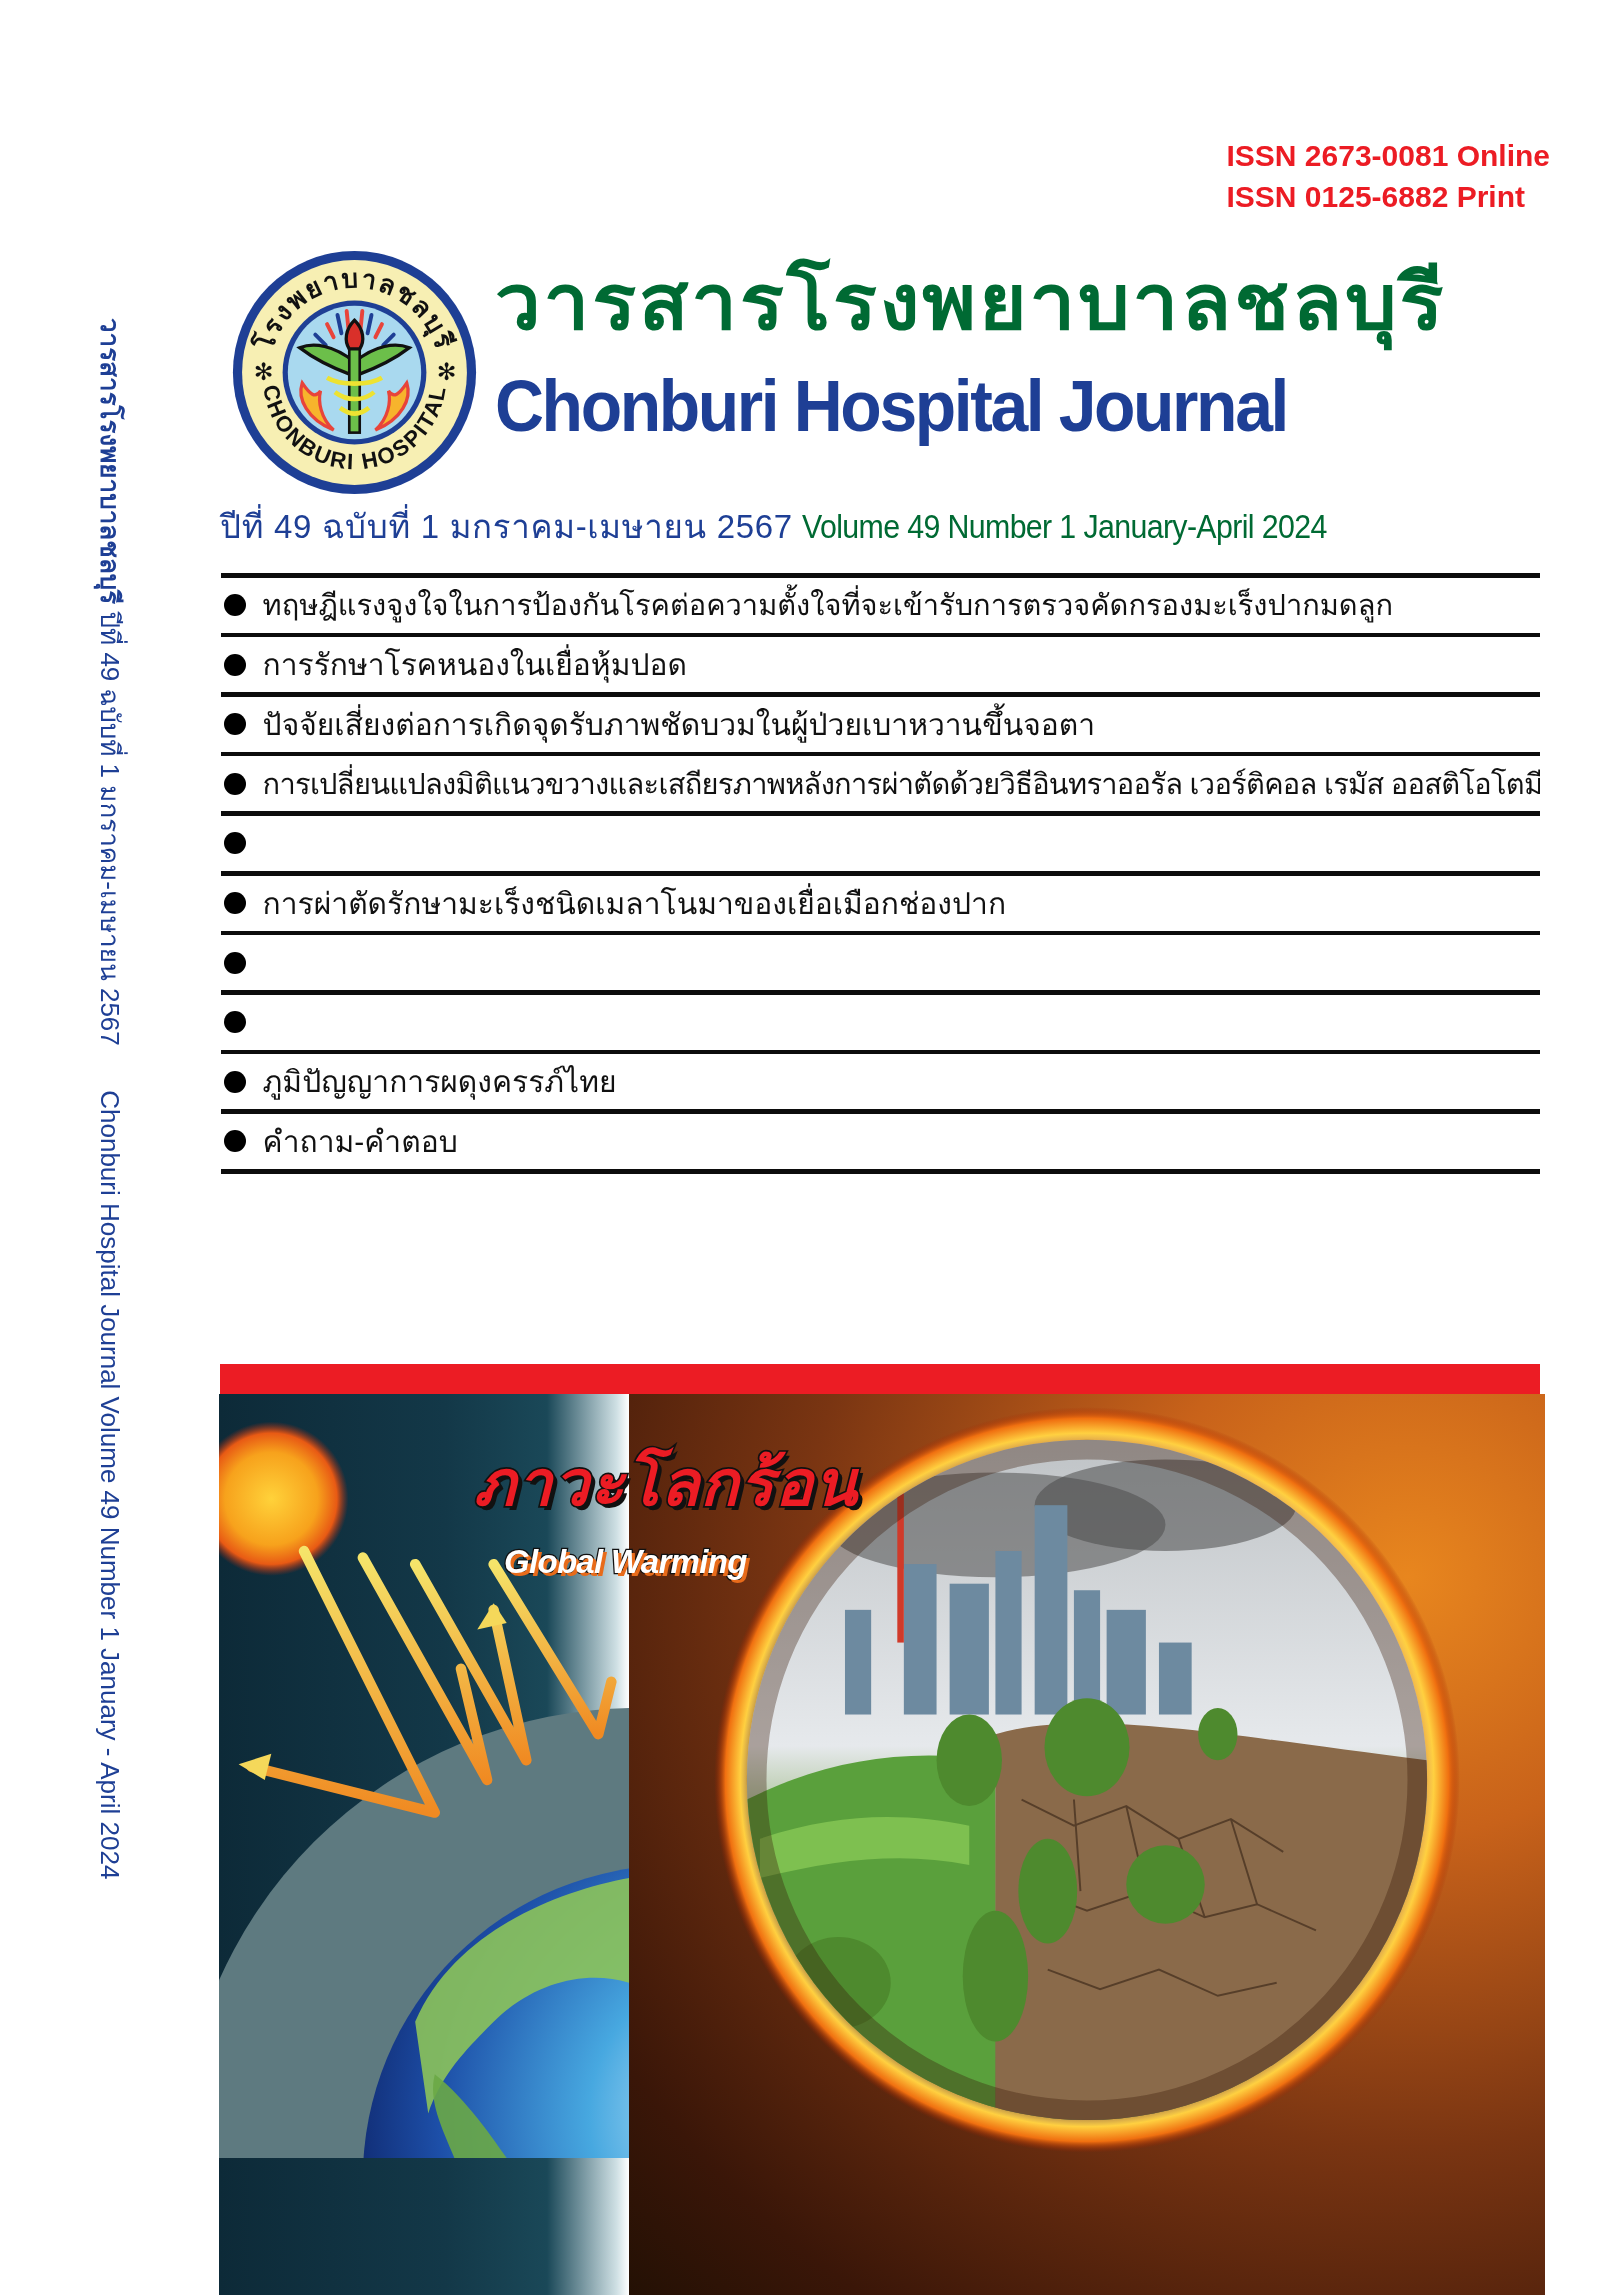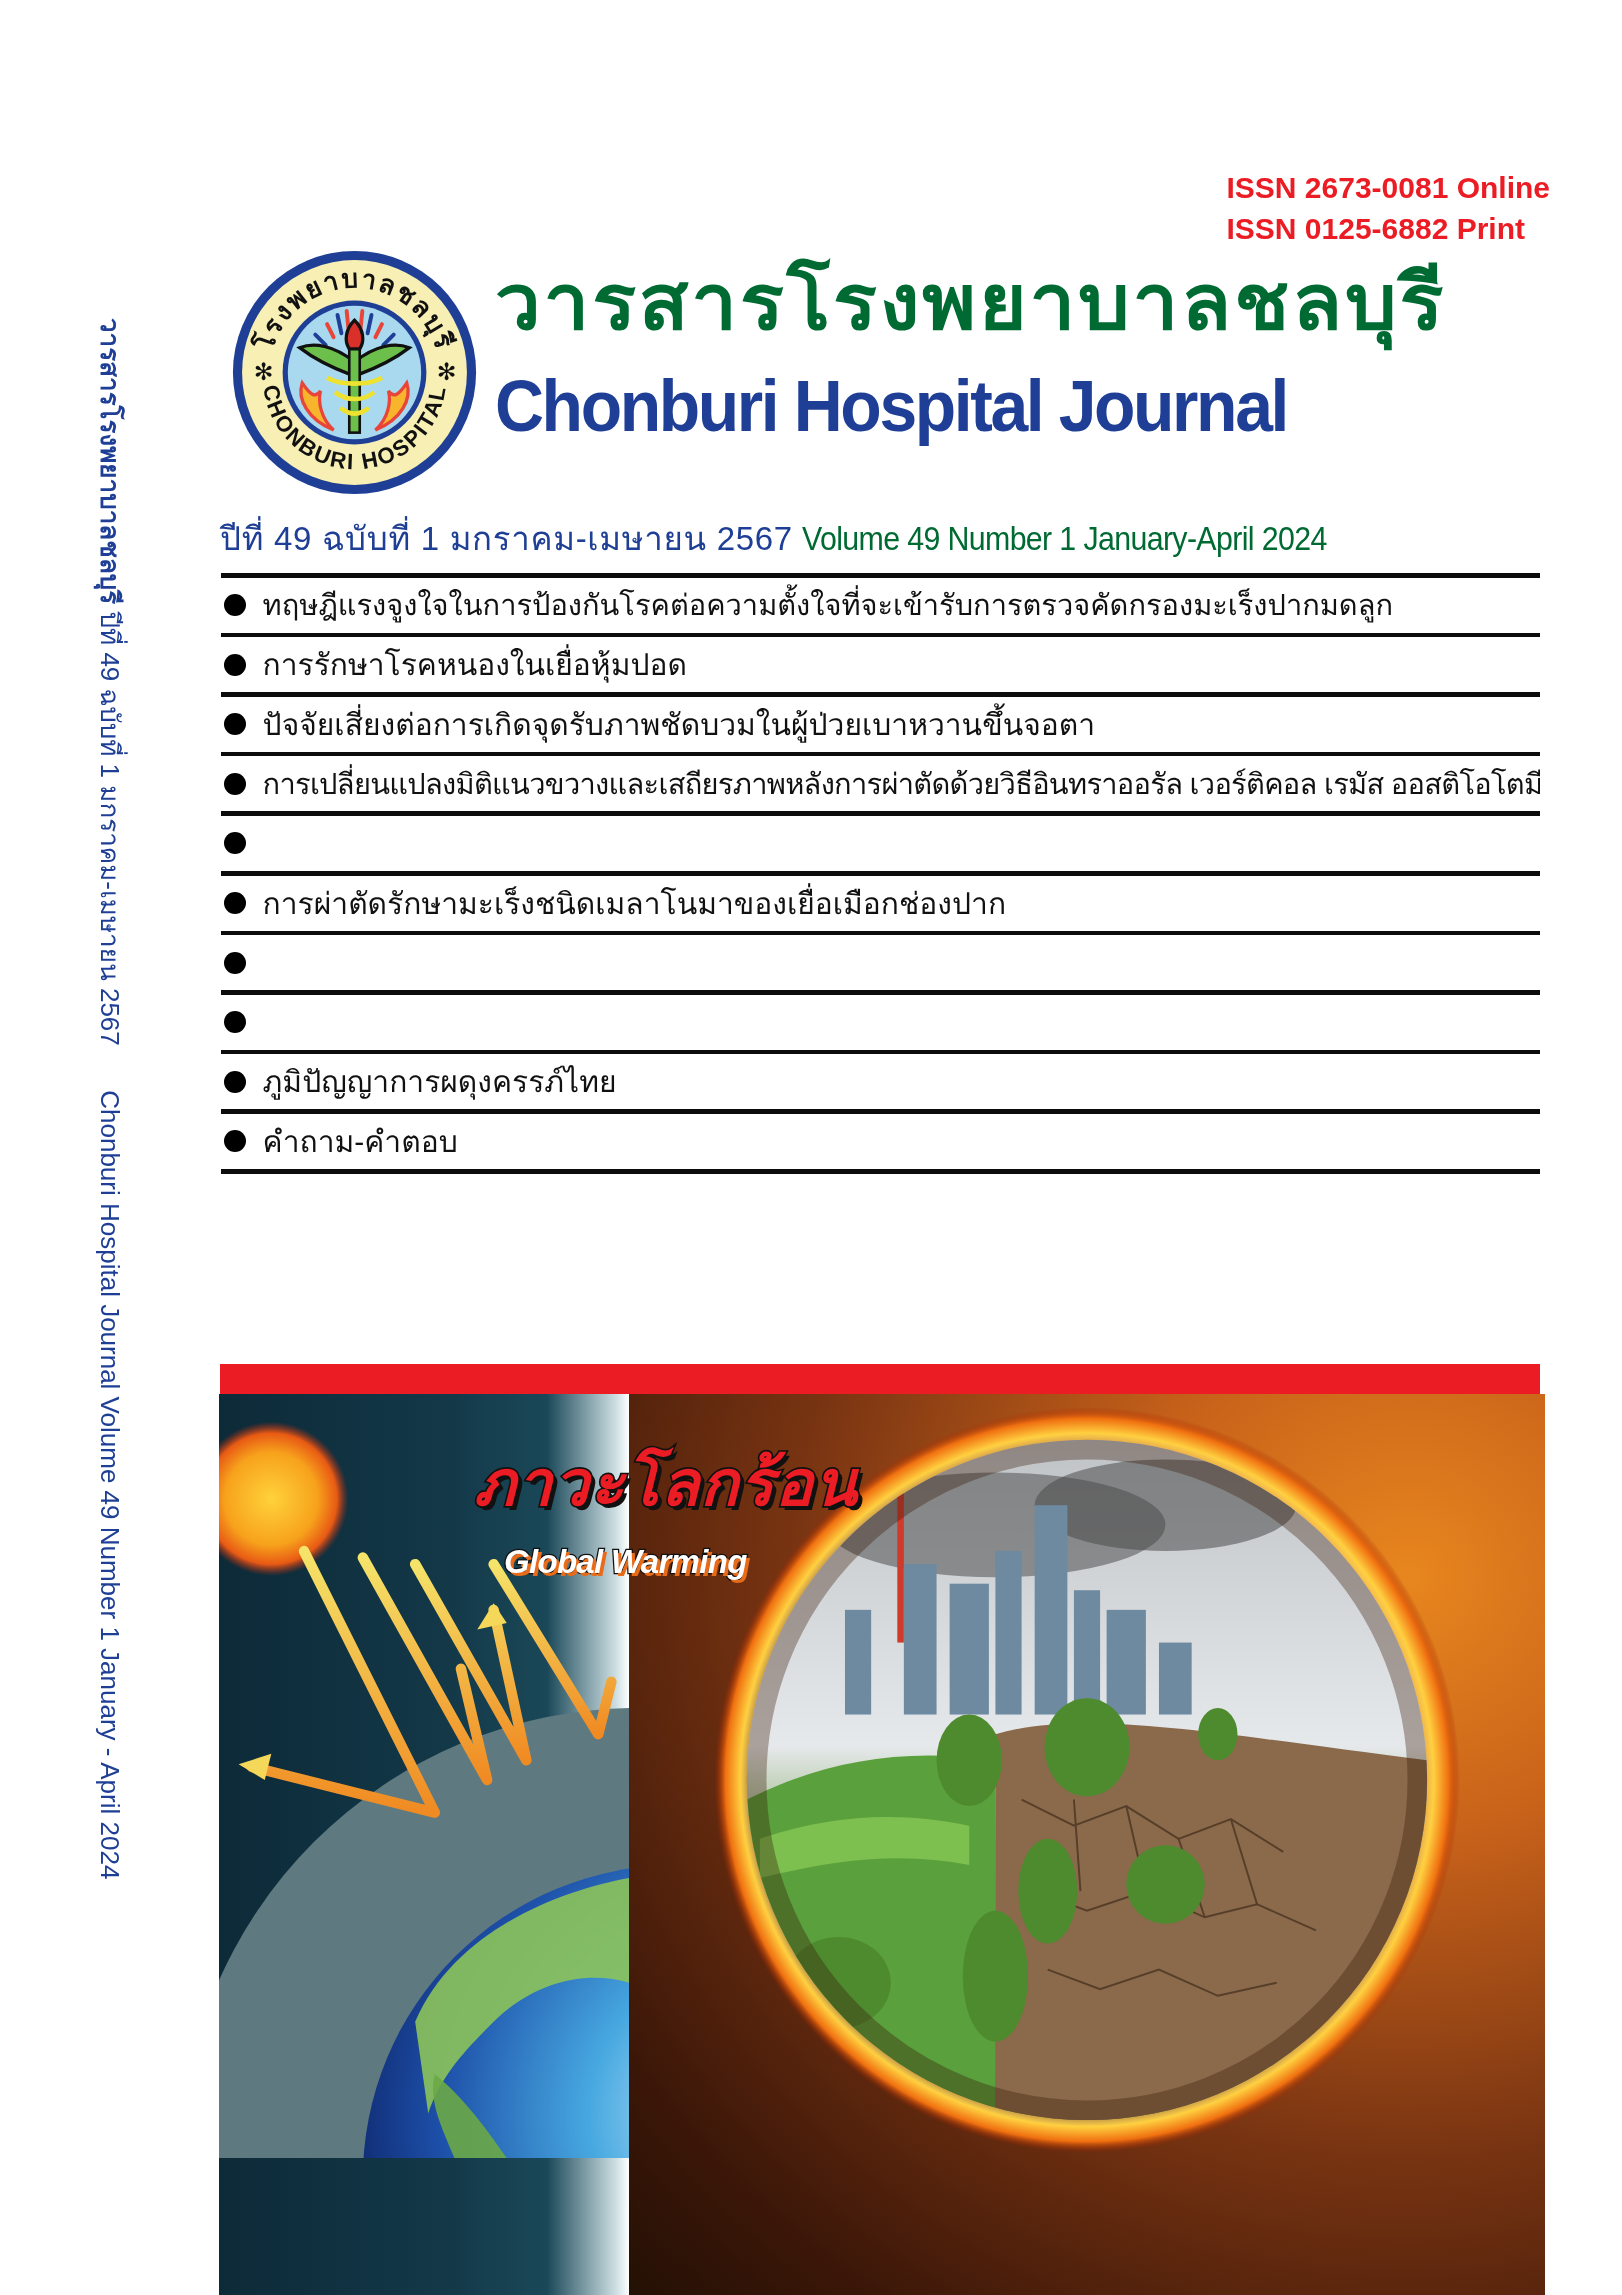--- a/index.html
+++ b/index.html
@@ -16,31 +16,31 @@
     transform-origin: 0 0;
     transform: translate(39px, 0) rotate(90deg);
     white-space:nowrap;
     font-size:26px; line-height:39px; color:#1e3f95;
     width:1675px;
   }
   .spine-text .thai-title { font-weight:bold; }
   .spine-text .gap { display:inline-block; width:30px; }
 
   
-  .issn { position:absolute; right:73px; top:135px; text-align:left; color:#ec1c24; font-weight:bold; font-size:30px; line-height:41px; letter-spacing:0px;margin-top:32px; }
+  .issn { position:absolute; right:73px; top:135px; text-align:left; color:#ec1c24; font-weight:bold; font-size:30px; line-height:41px; letter-spacing:0px; }
   .issn div { white-space:nowrap; }
 
   
   .logo { position:absolute; left:229px; top:247px; width:251px; height:251px; }
 
   
   .title-th { position:absolute; left:495px; top:260px; font-size:77px; font-weight:bold; color:#006a33; letter-spacing:2.6px; white-space:nowrap; line-height:85px; transform:scaleX(1.06); transform-origin:left; }
   .title-en { position:absolute; left:495px; top:366px; font-size:73px; font-weight:bold; color:#1e3f95; white-space:nowrap; line-height:79px; letter-spacing:-2.6px; transform:scaleX(0.93); transform-origin:left; }
 
-  .issue-line { position:absolute; left:220px; top:504px; font-size:33px; line-height:46px; white-space:nowrap;margin-top:12px; }
+  .issue-line { position:absolute; left:220px; top:504px; font-size:33px; line-height:46px; white-space:nowrap; }
   .issue-th { color:#1e3f95; letter-spacing:0.7px; }
   .issue-en { color:#006a33; letter-spacing:-0.7px; display:inline-block; transform:scaleX(0.92); transform-origin:left; }
 
   
   .toc { position:absolute; left:221px; top:573px; width:1319px; }
   .toc-rule { height:4.6px; background:#0c0c0c; width:100%; }
   .toc-item { height:55px; display:flex; align-items:center; font-size:30px; color:#111; white-space:nowrap; overflow:hidden; }
   .toc-item .bullet { width:22px; height:22px; border-radius:50%; background:#000; margin-right:17px; margin-left:2.6px; flex:0 0 auto; }
   .toc-item .label { display:inline-block; transform-origin:left center; }
 

